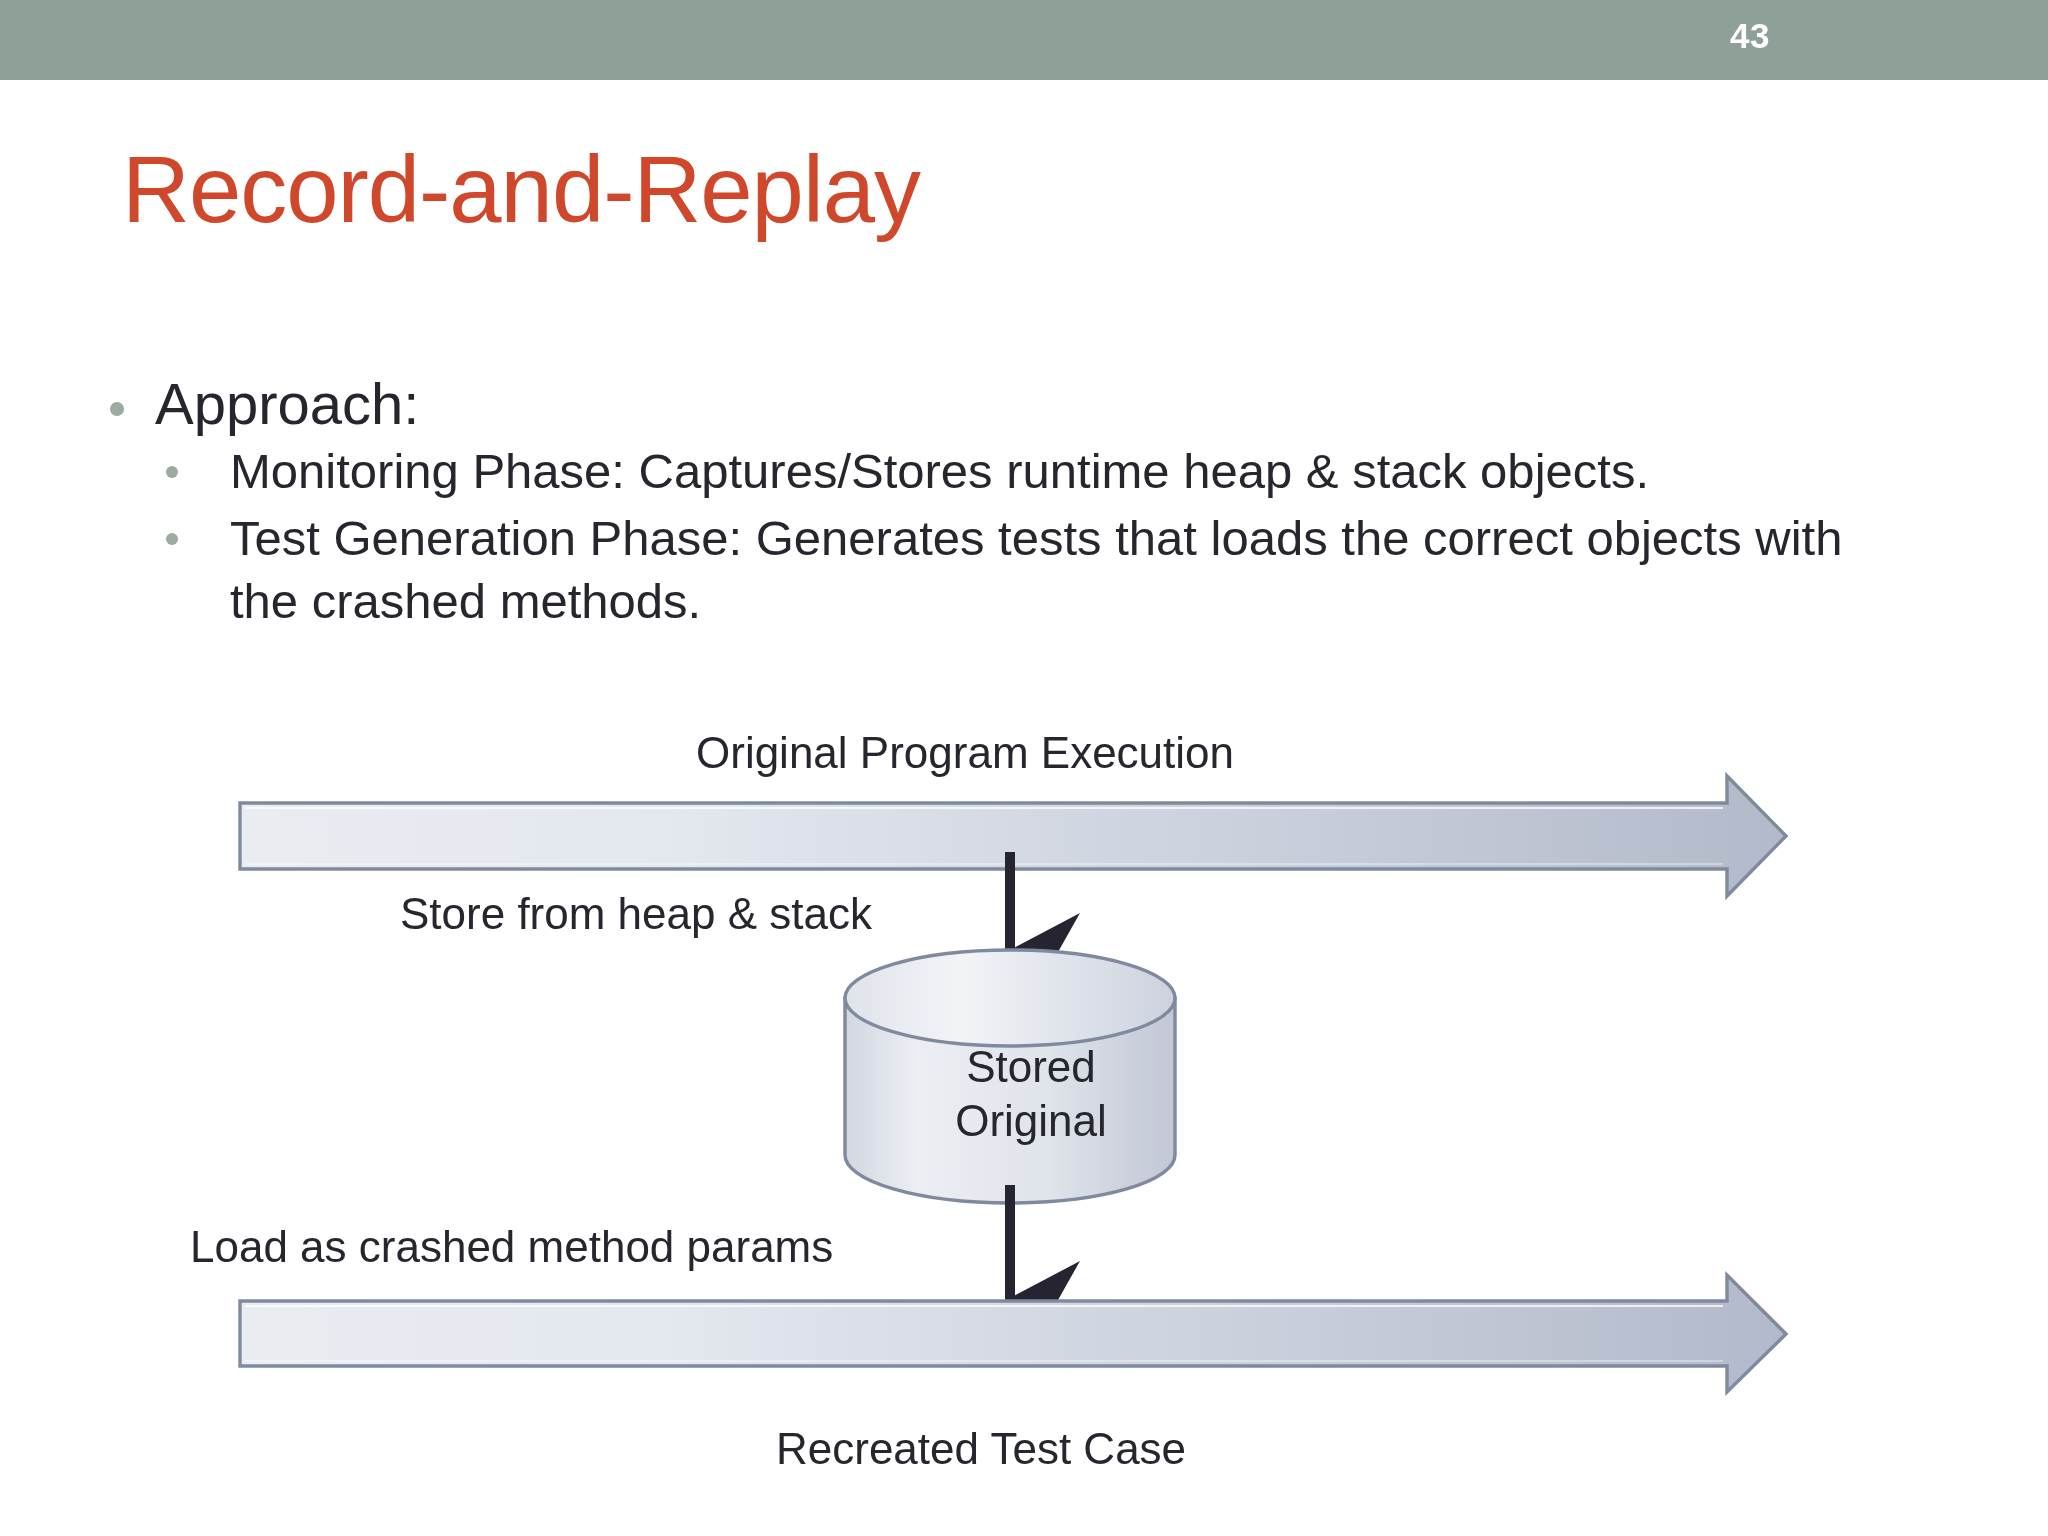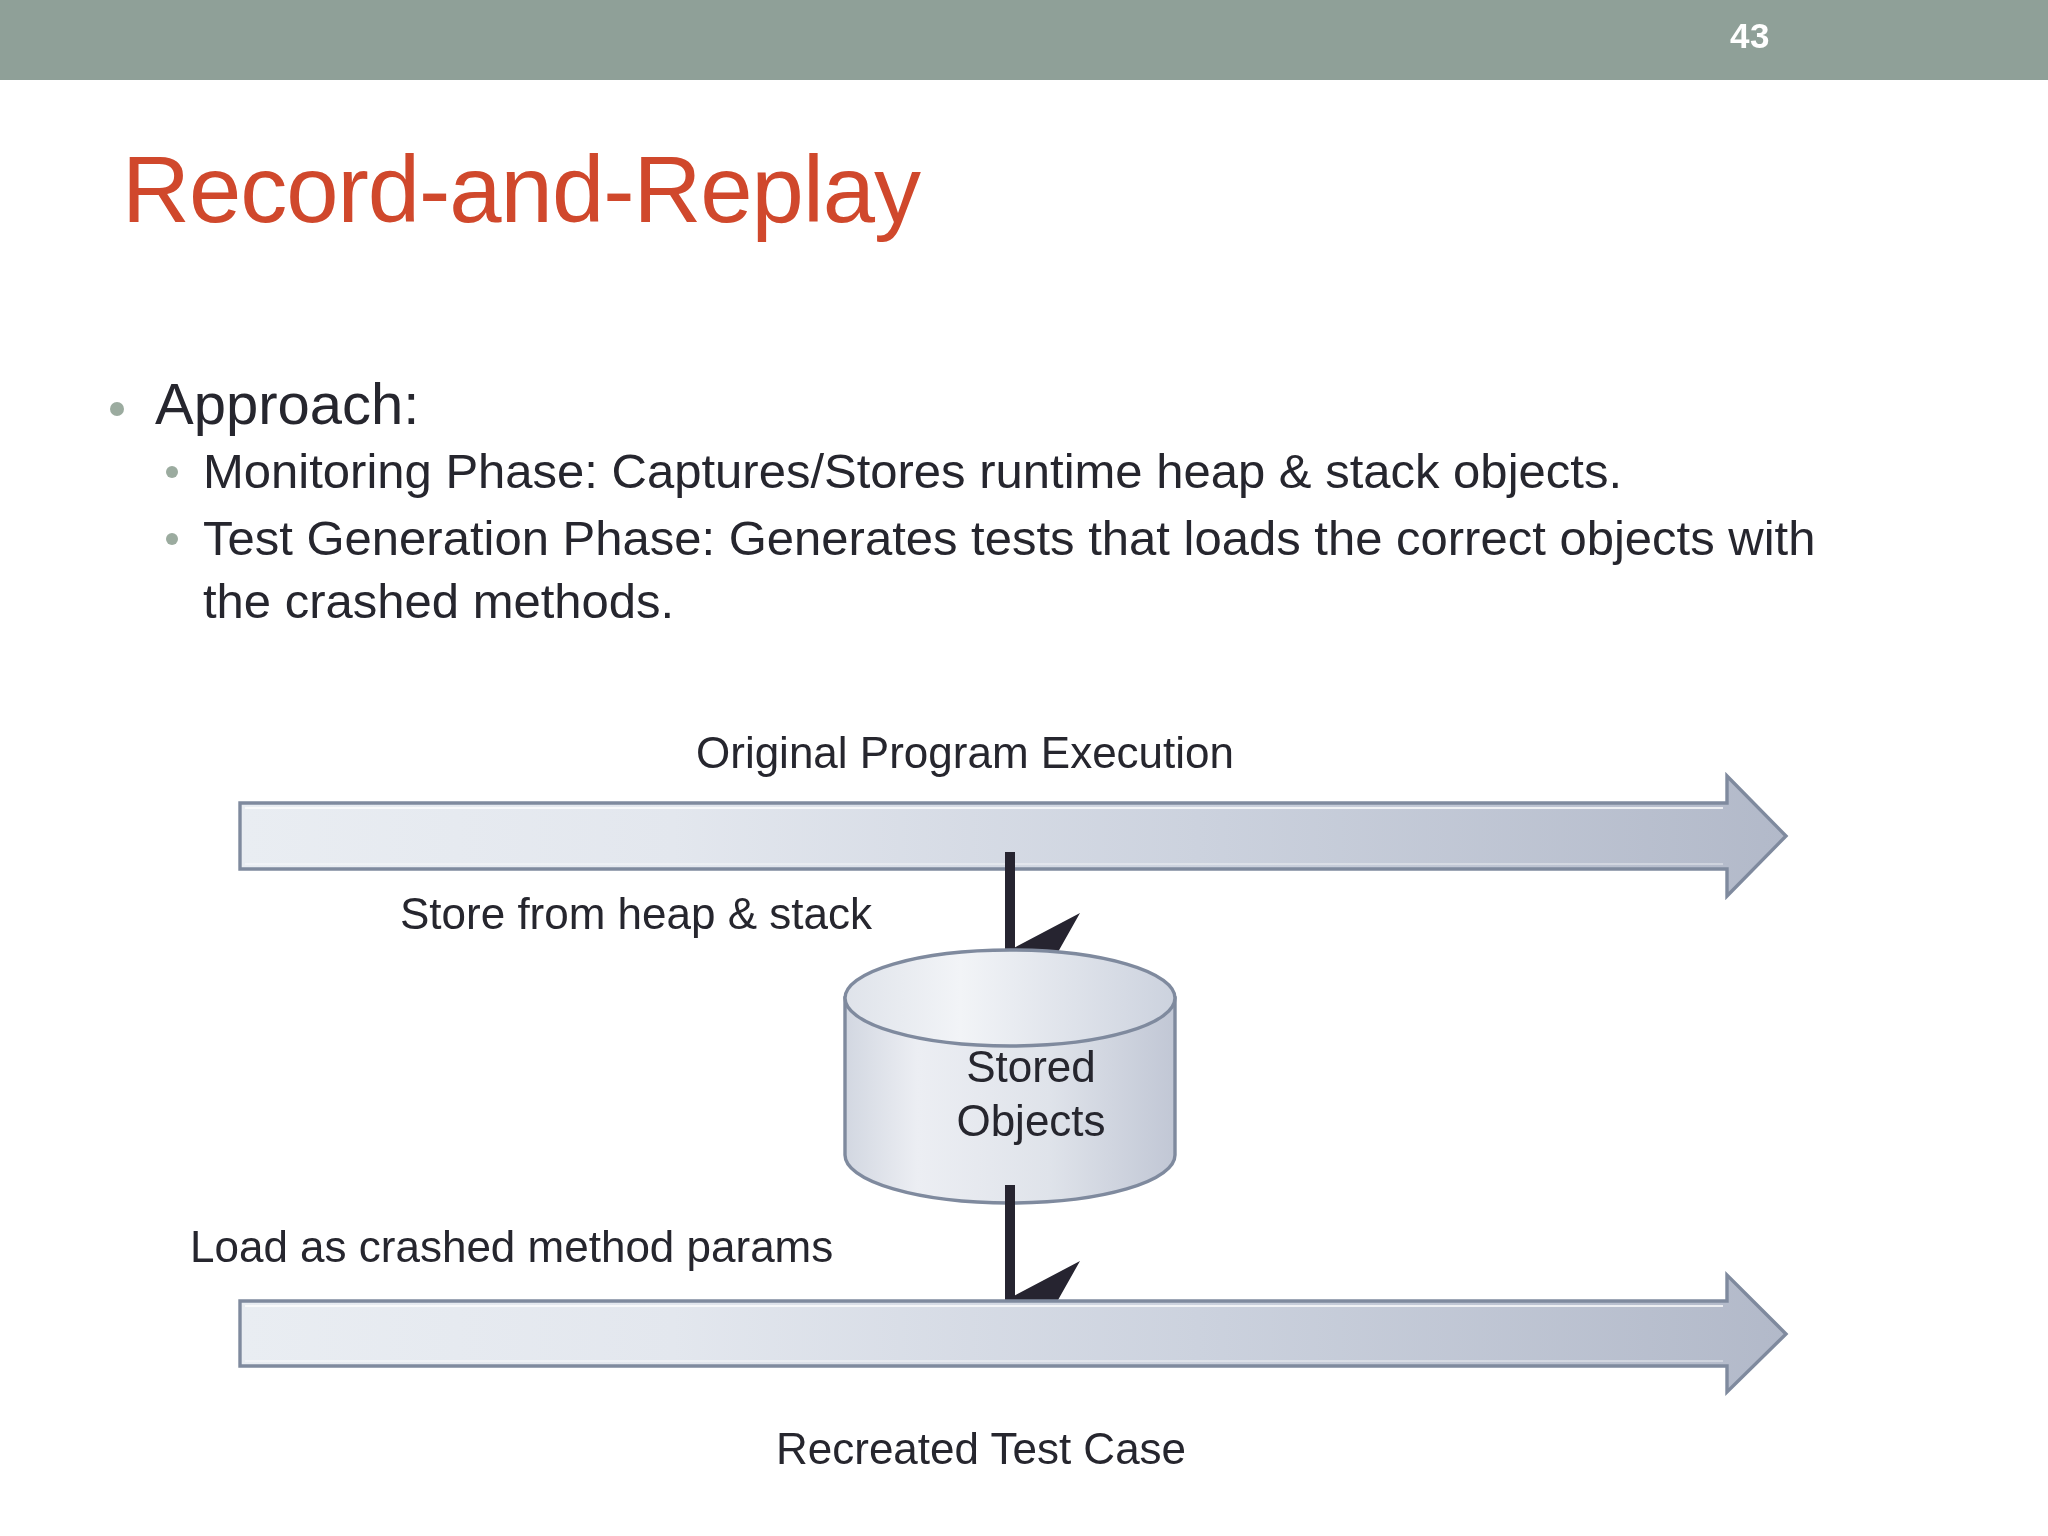--- a/index.html
+++ b/index.html
@@ -72,20 +72,21 @@
     border-radius: 50%;
     background: #9bab9f;
   }
   .bullet-l1 .bullet-dot {
     width: 14px; height: 14px;
     margin-top: 30px;
     margin-right: 31px;
   }
   .bullet-l2 {
     margin-left: 56px;
+    gap: 27px;
   }
   .bullet-l2 .bullet-dot {
     width: 12px; height: 12px;
     margin-top: 26px;
     margin-right: 25px;
   }
 
   .bullet-text-l1 {
     font-size: 58px;
     color: #26262e;
@@ -214,21 +215,21 @@
     </g>
   </svg>
 
   <div id="diagram">
     <div class="diagram-label" id="label-original">Original Program Execution</div>
 
     <div class="diagram-label" id="label-store">Store from heap &amp; stack</div>
 
     <div class="cyl-label">
       <div>Stored</div>
-      <div>Objects</div>
+      <div>Original</div>
     </div>
 
     <div class="diagram-label" id="label-load">Load as crashed method params</div>
 
     <div class="diagram-label" id="label-recreated">Recreated Test Case</div>
   </div>
 
 </div>
 
 </body></html>

